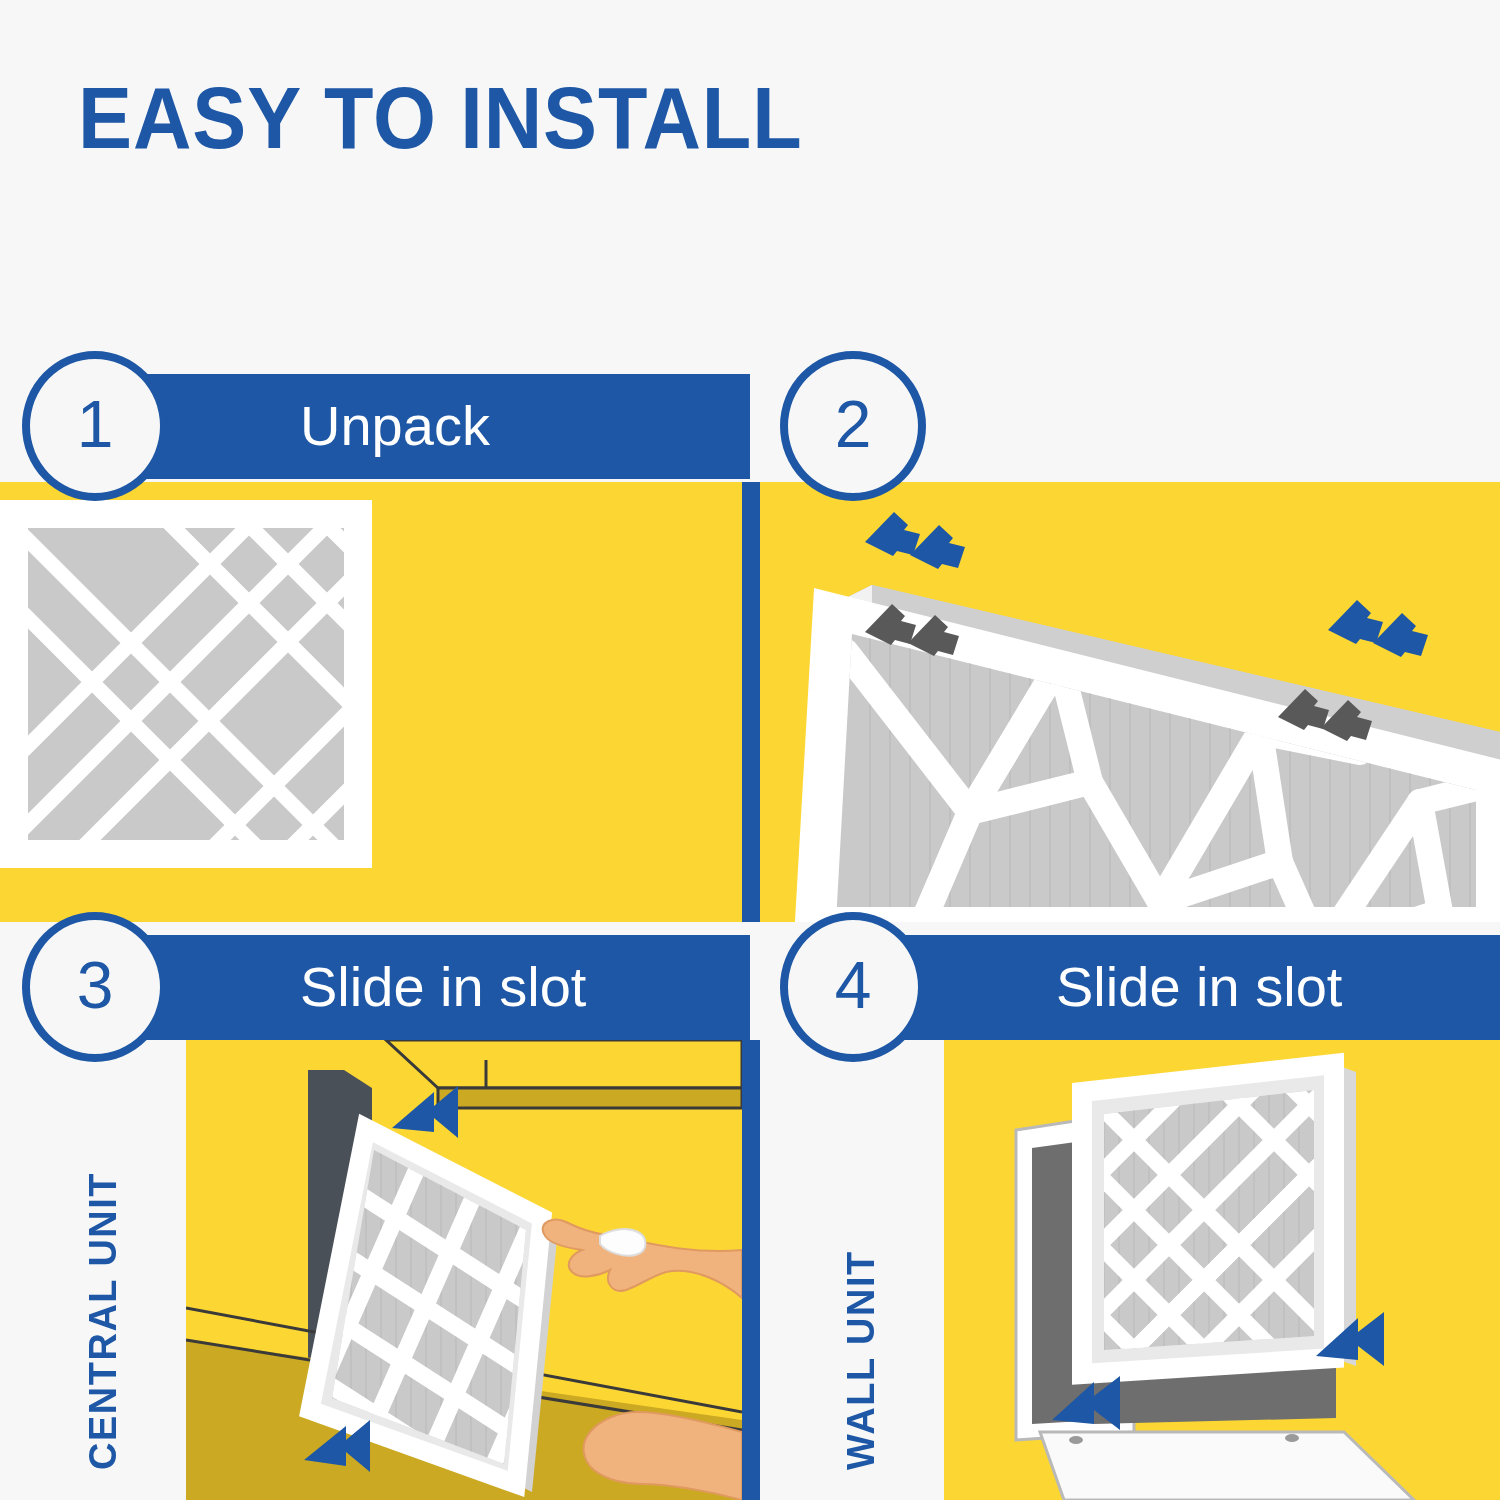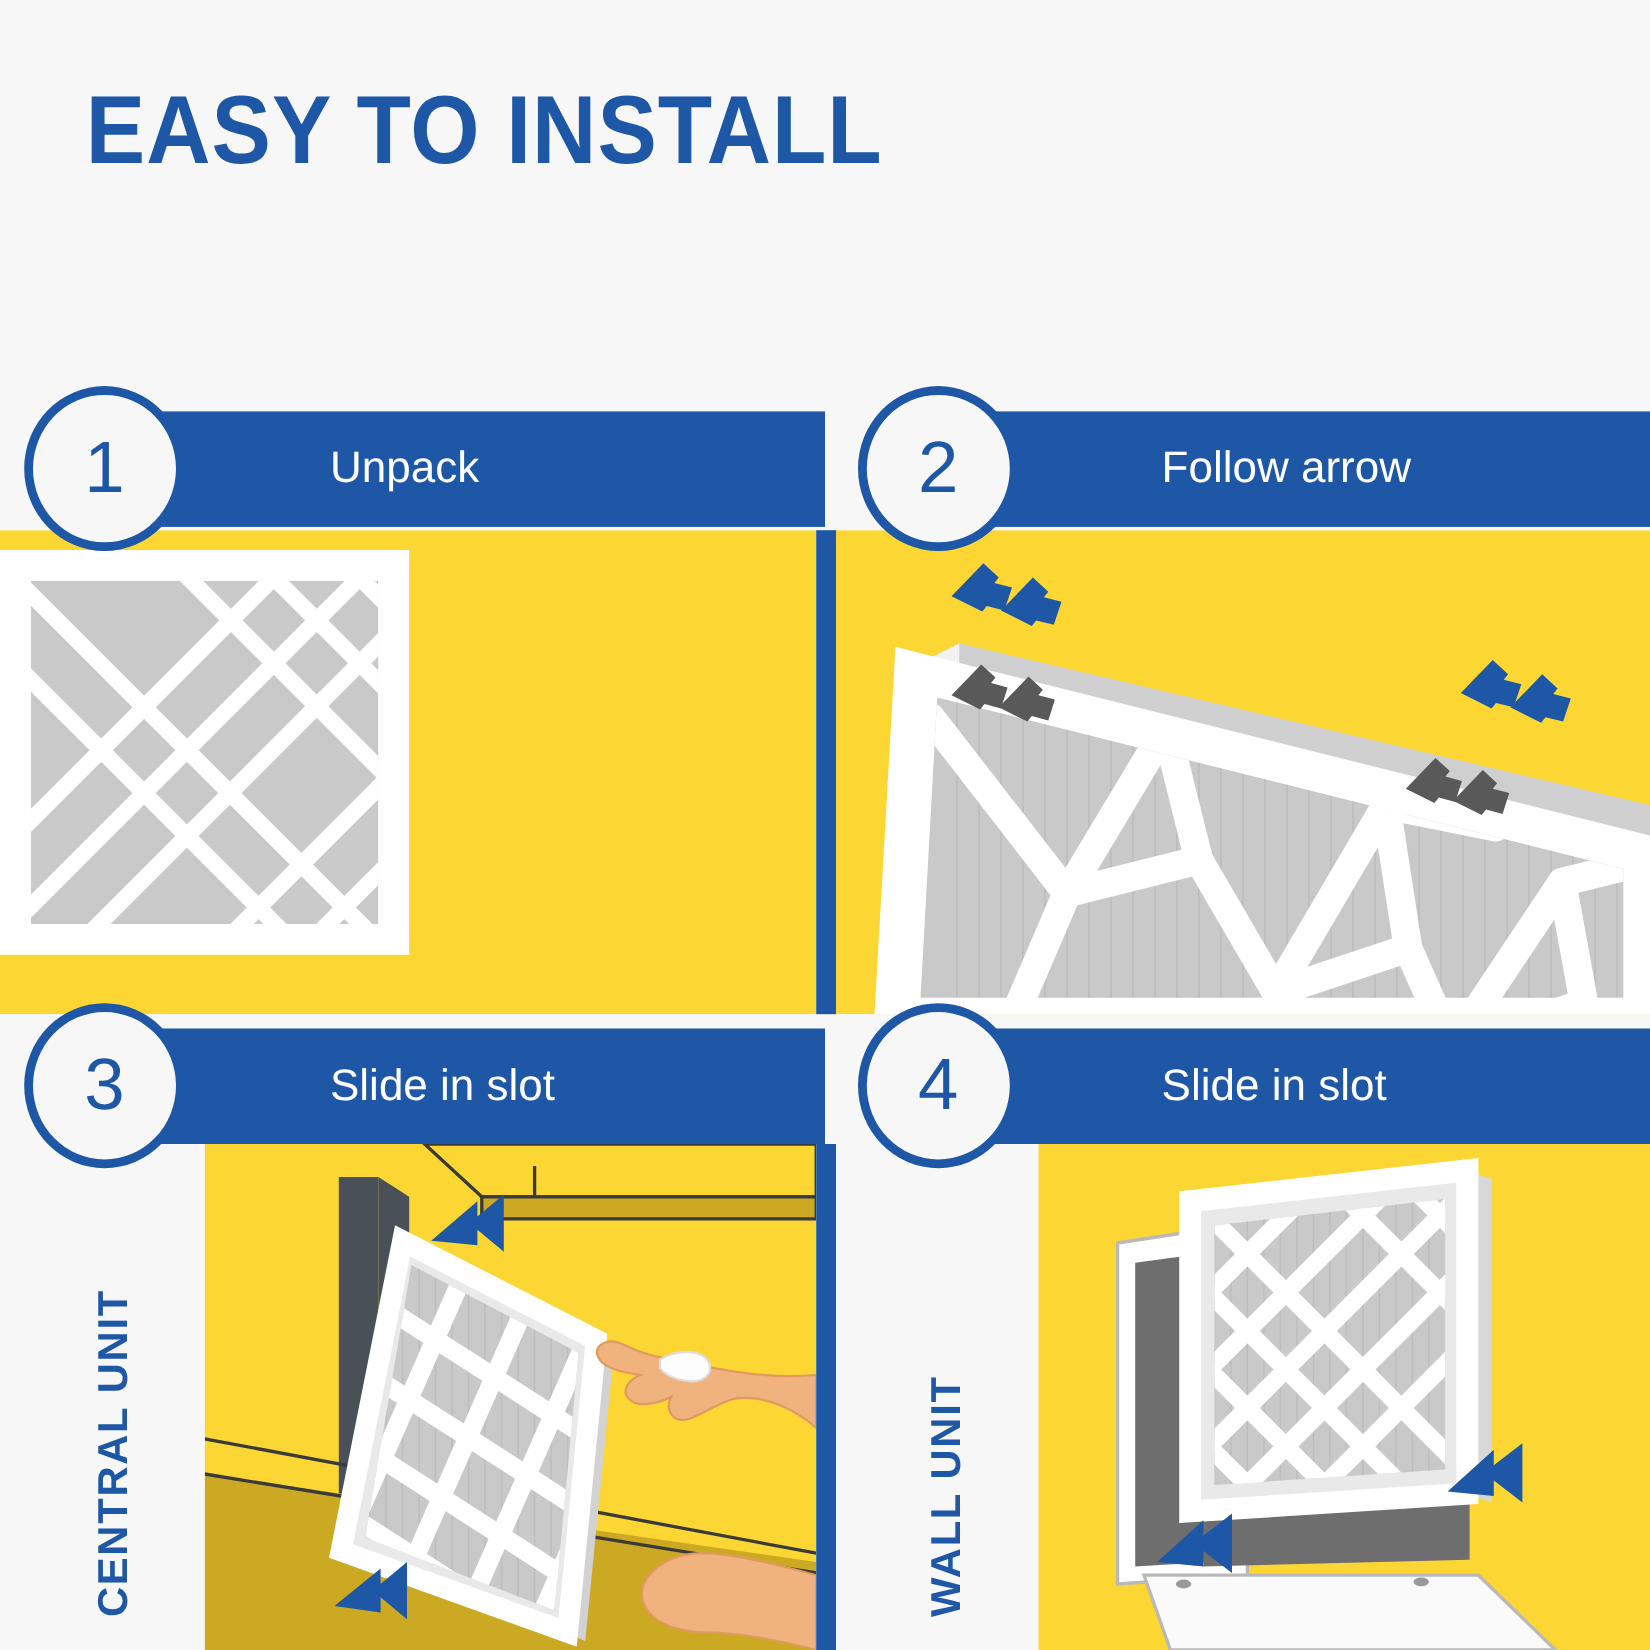--- a/index.html
+++ b/index.html
@@ -34,21 +34,21 @@
     position:absolute;
     background:#1d57a5;
     height:105px;
     z-index:6;
   }
   .bar .bar-label{
     position:absolute;
     left:200px;top:50%;
     transform:translateY(-52%);
     color:#ffffff;
-    font-size:40px;
+    font-size:56px;
     font-weight:normal;
     white-space:nowrap;
     transform-origin:left center;
   }
   .badge{
     position:absolute;
     width:146px;height:150px;
     border-radius:50%;
     background:#f7f7f7;
     border:8px solid #1d57a5;
@@ -226,23 +226,20 @@
         </g>
 
         <g fill="#1d57a5">
           <polygon points="568,148 597,118 611,131 607,136 623,140 616,161 600,157 596,162"></polygon>
         </g>
         <g fill="#1d57a5">
           <polygon points="613,161 642,131 656,144 652,149 668,153 661,174 645,170 641,175"></polygon>
         </g>
       </svg>
     </div>
-  </div>
-  <div class="bar" style="left:856px;top:374px;width:644px;">
-    <div class="bar-label">Follow arrow</div>
   </div>
   <div class="badge" style="left:780px;top:351px;">
     <span>2</span>
   </div>
 
   <div class="panel" style="left:186px;top:1040px;width:556px;height:460px;">
     <div class="body">
       <svg width="556" height="460" viewBox="0 0 556 460">
         <rect x="0" y="0" width="556" height="460" fill="#fcd734"></rect>
 

